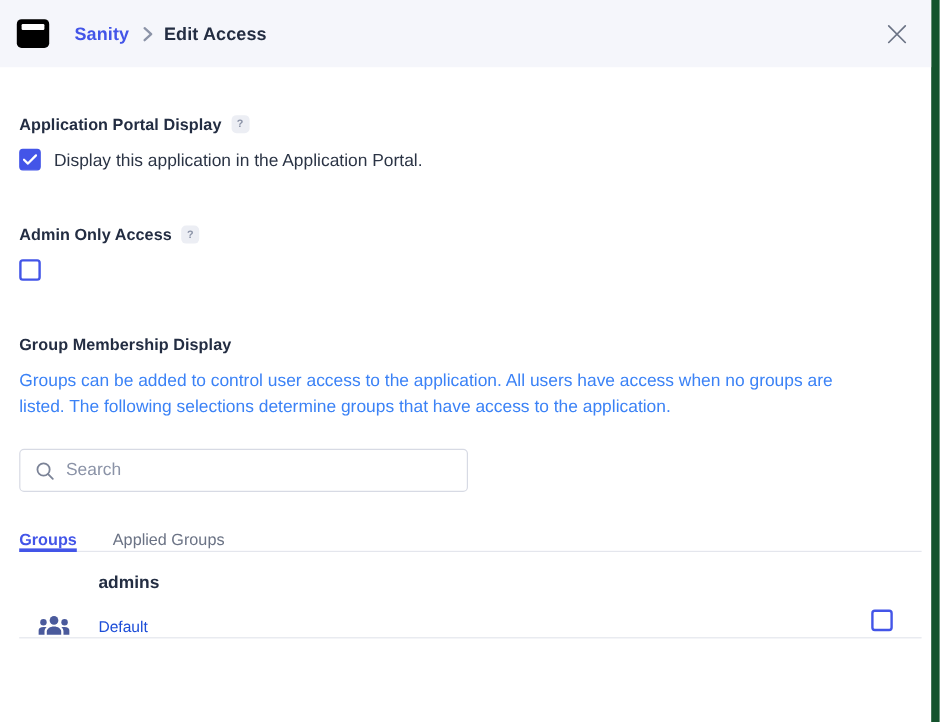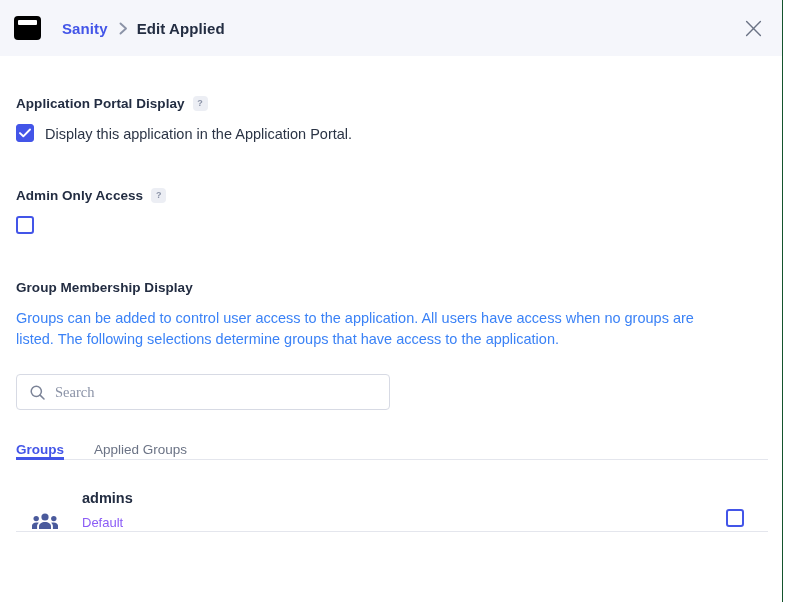--- a/index.html
+++ b/index.html
@@ -16,21 +16,21 @@
     position: relative;
   }
 
   
   .modal {
     position: absolute;
     left: 0; top: 0;
     width: 783px;
     height: 602px;
     background: #ffffff;
-    border-right: 1px solid #14532d;
+    border-right: 7px solid #14532d;
     box-sizing: border-box;
   }
 
   
   .header {
     height: 56px;
     background: #f5f6fb;
     display: flex;
     align-items: center;
     padding: 0 16px 0 14px;
@@ -177,21 +177,21 @@
   .search-icon {
     margin: 0 10px 0 13px;
     color: #7b8397;
     display: inline-flex;
     flex: 0 0 auto;
   }
   .search-input {
     border: none;
     outline: none;
     background: transparent;
-    font-family: Liberation Serif, serif;
+    font-family: Liberation Sans, sans-serif;
     font-size: 14.5px;
     color: #2b3445;
     width: 100%;
     padding: 0;
   }
   .search-input::placeholder {
     color: #8b93a7;
   }
 
   
@@ -243,23 +243,23 @@
     min-width: 0;
   }
   .row-title {
     font-size: 14.5px;
     font-weight: bold;
     color: #232d42;
     line-height: 18px;
   }
   .row-sub {
     font-size: 13px;
-    color: #8b5cf6;
+    color: #1d4ed8;
     line-height: 17px;
-    margin-top: 7px;
+    margin-top: 19px;
   }
   .row-check {
     margin-right: 24px;
     flex: 0 0 auto;
   }
 </style>
 </head>
 <body>
 
 <div class="modal">
@@ -267,21 +267,21 @@
   <div class="header">
     <div class="app-logo"></div>
 
     <div class="breadcrumb">
       <span class="crumb-link">Sanity</span>
       <span class="crumb-sep">
         <svg width="9" height="13" viewBox="0 0 9 13" fill="none" aria-hidden="true">
           <path d="M1.5 1.5L7 6.5L1.5 11.5" stroke="#8b93a7" stroke-width="1.9" stroke-linecap="round" stroke-linejoin="round"></path>
         </svg>
       </span>
-      <span class="crumb-current">Edit Applied</span>
+      <span class="crumb-current">Edit Access</span>
     </div>
 
     <div class="close-btn">
       <svg width="17" height="17" viewBox="0 0 17 17" fill="none" aria-hidden="true">
         <path d="M1.6 1.6L15.4 15.4M15.4 1.6L1.6 15.4" stroke="#6b7385" stroke-width="1.4" stroke-linecap="round"></path>
       </svg>
     </div>
   </div>
 
   <div class="content">

